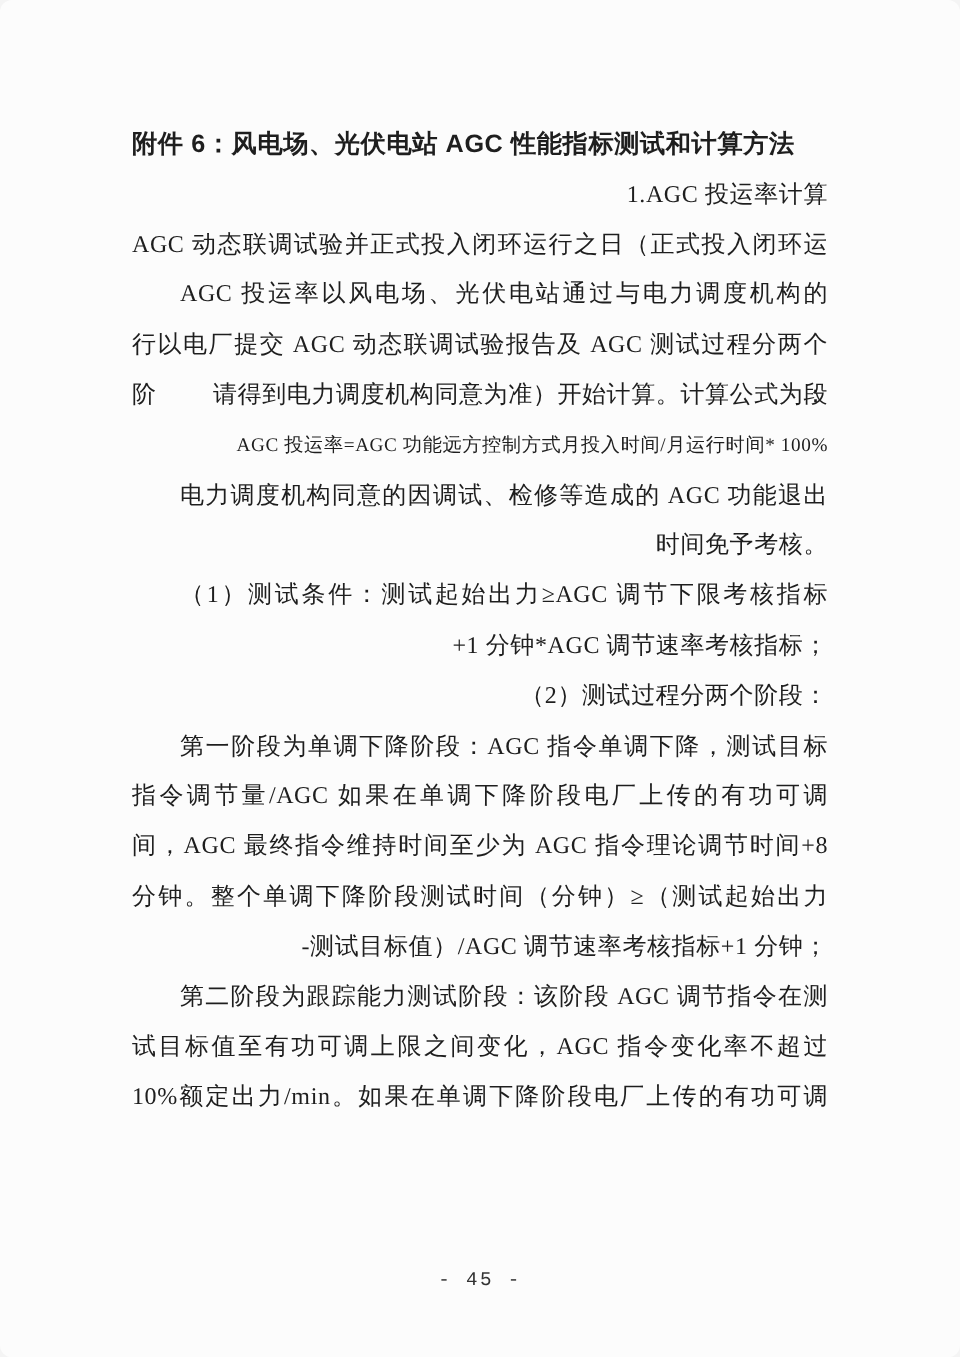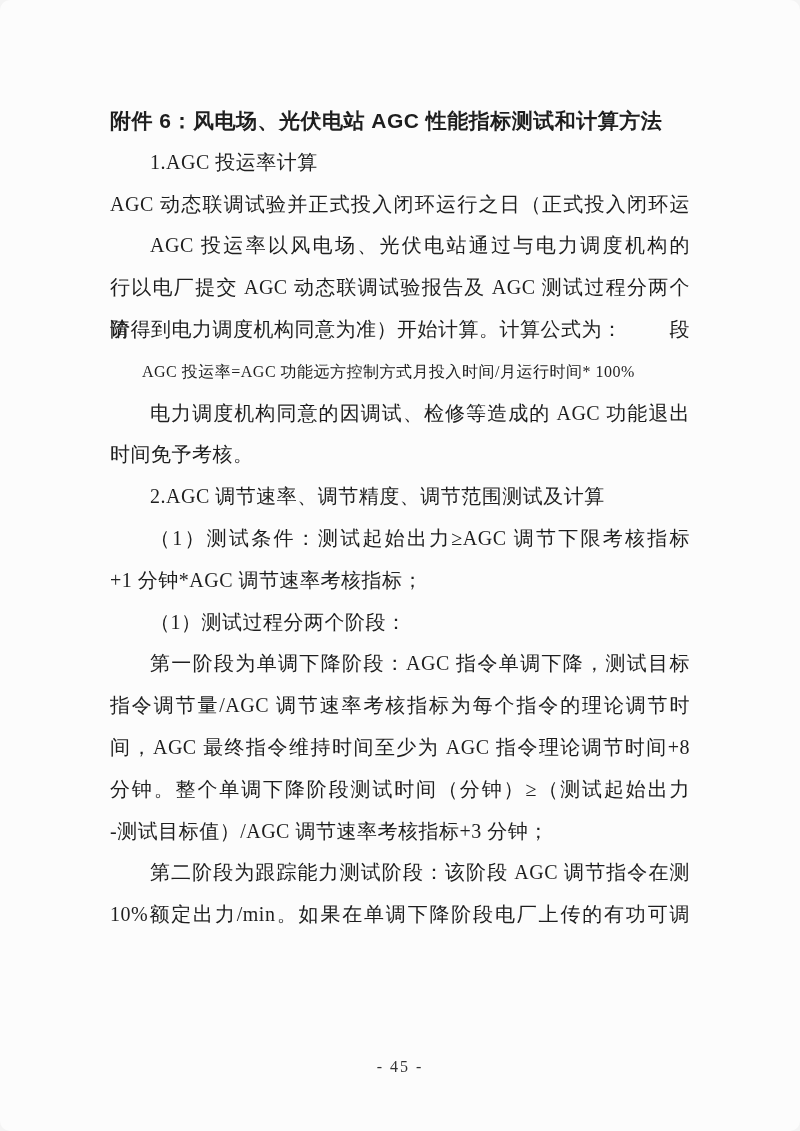--- a/index.html
+++ b/index.html
@@ -27,63 +27,64 @@
     font-size: 21px;
     height: 41.8px;
     line-height: 41.8px;
     white-space: nowrap;
     letter-spacing: 0.5px;
   }
   .line {
     font-size: 20px;
     height: 41.8px;
     line-height: 41.8px;
-    text-align: left;
+    text-align: right;
     letter-spacing: 0.5px;
   }
   .line.indent { text-indent: 2em; }
   .line.justify {
     text-align: justify;
     text-align-last: justify;
   }
   .line.small {
     font-size: 16px;
   }
   .footer {
     position: absolute;
     left: 0;
     right: 0;
     top: 1058px;
     text-align: center;
     font-size: 16px;
     color: #333333;
     letter-spacing: 2px;
+    font-family: Liberation Mono, monospace;
   }
 </style>
 </head>
 <body>
 
 <div class="page" style="--paper: #fcfcfc; --ink: #1e1e1e;">
   <div class="body-text">
     <div class="doc-title">附件 6：风电场、光伏电站 AGC 性能指标测试和计算方法</div>
 
   <div class="line indent">1.AGC 投运率计算</div>
       <div class="line justify">AGC 动态联调试验并正式投入闭环运行之日（正式投入闭环运</div>
       <div class="line indent justify">AGC 投运率以风电场、光伏电站通过与电力调度机构的</div>
       <div class="line justify">行以电厂提交 AGC 动态联调试验报告及 AGC 测试过程分两个阶段</div>
       <div class="line">请得到电力调度机构同意为准）开始计算。计算公式为：</div>
       <div class="line indent small">AGC 投运率=AGC 功能远方控制方式月投入时间/月运行时间* 100%</div>
       <div class="line indent justify">电力调度机构同意的因调试、检修等造成的 AGC 功能退出</div>
       <div class="line">时间免予考核。</div>
-      <div class="line indent">2.AGC 调节速率、调节精度、调节范围测试及计算</div>
       <div class="line indent justify">（1）测试条件：测试起始出力≥AGC 调节下限考核指标</div>
       <div class="line">+1 分钟*AGC 调节速率考核指标；</div>
-      <div class="line indent">（1）测试过程分两个阶段：</div>
+      <div class="line indent">（2）测试过程分两个阶段：</div>
       <div class="line indent justify">第一阶段为单调下降阶段：AGC 指令单调下降，测试目标</div>
-      <div class="line justify">指令调节量/AGC 调节速率考核指标为每个指令的理论调节时</div>
+      <div class="line justify">指令调节量/AGC 如果在单调下降阶段电厂上传的有功可调</div>
       <div class="line justify">间，AGC 最终指令维持时间至少为 AGC 指令理论调节时间+8</div>
       <div class="line justify">分钟。整个单调下降阶段测试时间（分钟）≥（测试起始出力</div>
-      <div class="line">-测试目标值）/AGC 调节速率考核指标+3 分钟；</div>
+      <div class="line">-测试目标值）/AGC 调节速率考核指标+1 分钟；</div>
       <div class="line indent justify">第二阶段为跟踪能力测试阶段：该阶段 AGC 调节指令在测</div>
+      <div class="line justify">试目标值至有功可调上限之间变化，AGC 指令变化率不超过</div>
       <div class="line justify">10%额定出力/min。如果在单调下降阶段电厂上传的有功可调</div>
     </div>
   <div class="footer" style="color: rgb(51, 51, 51);">- 45 -</div>
 </div>
 
 </body></html>

